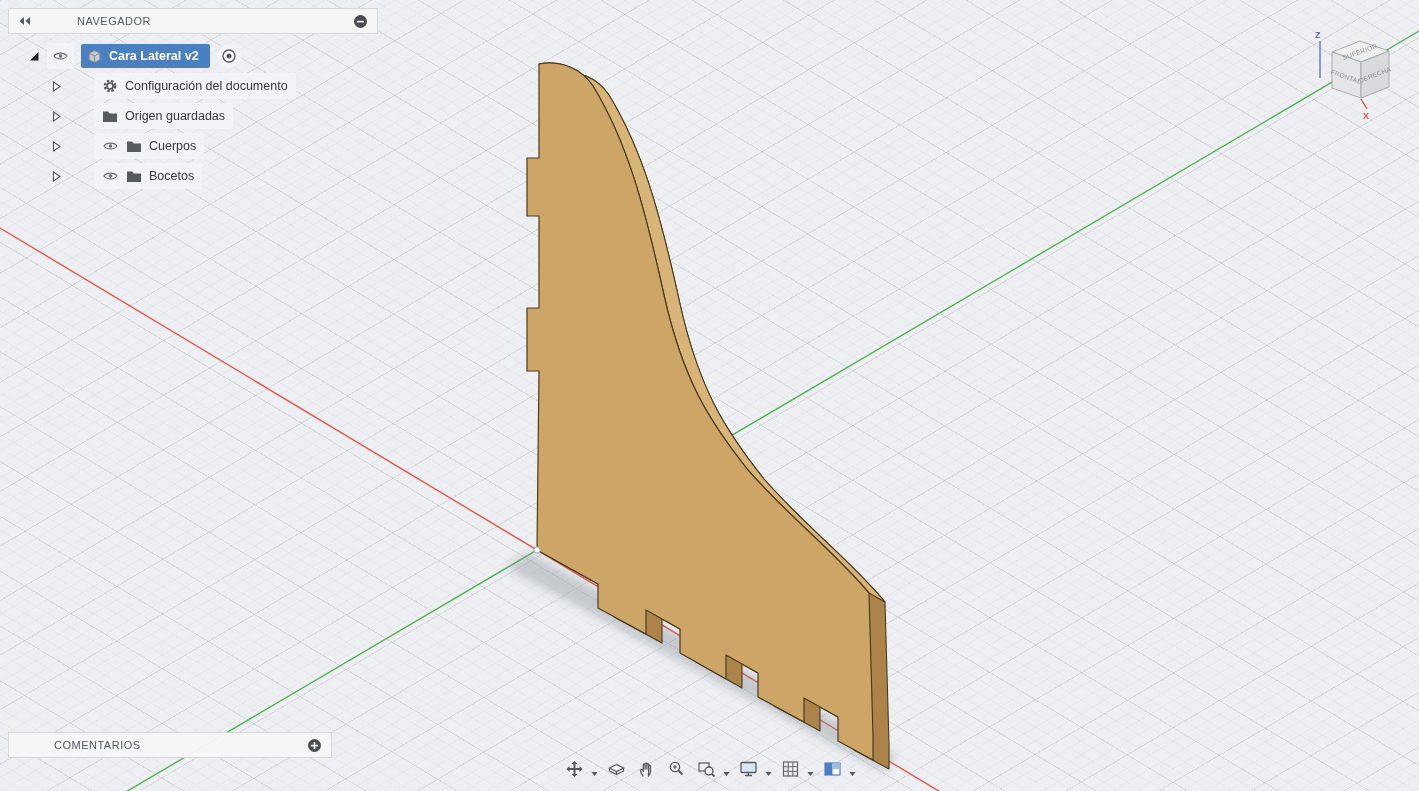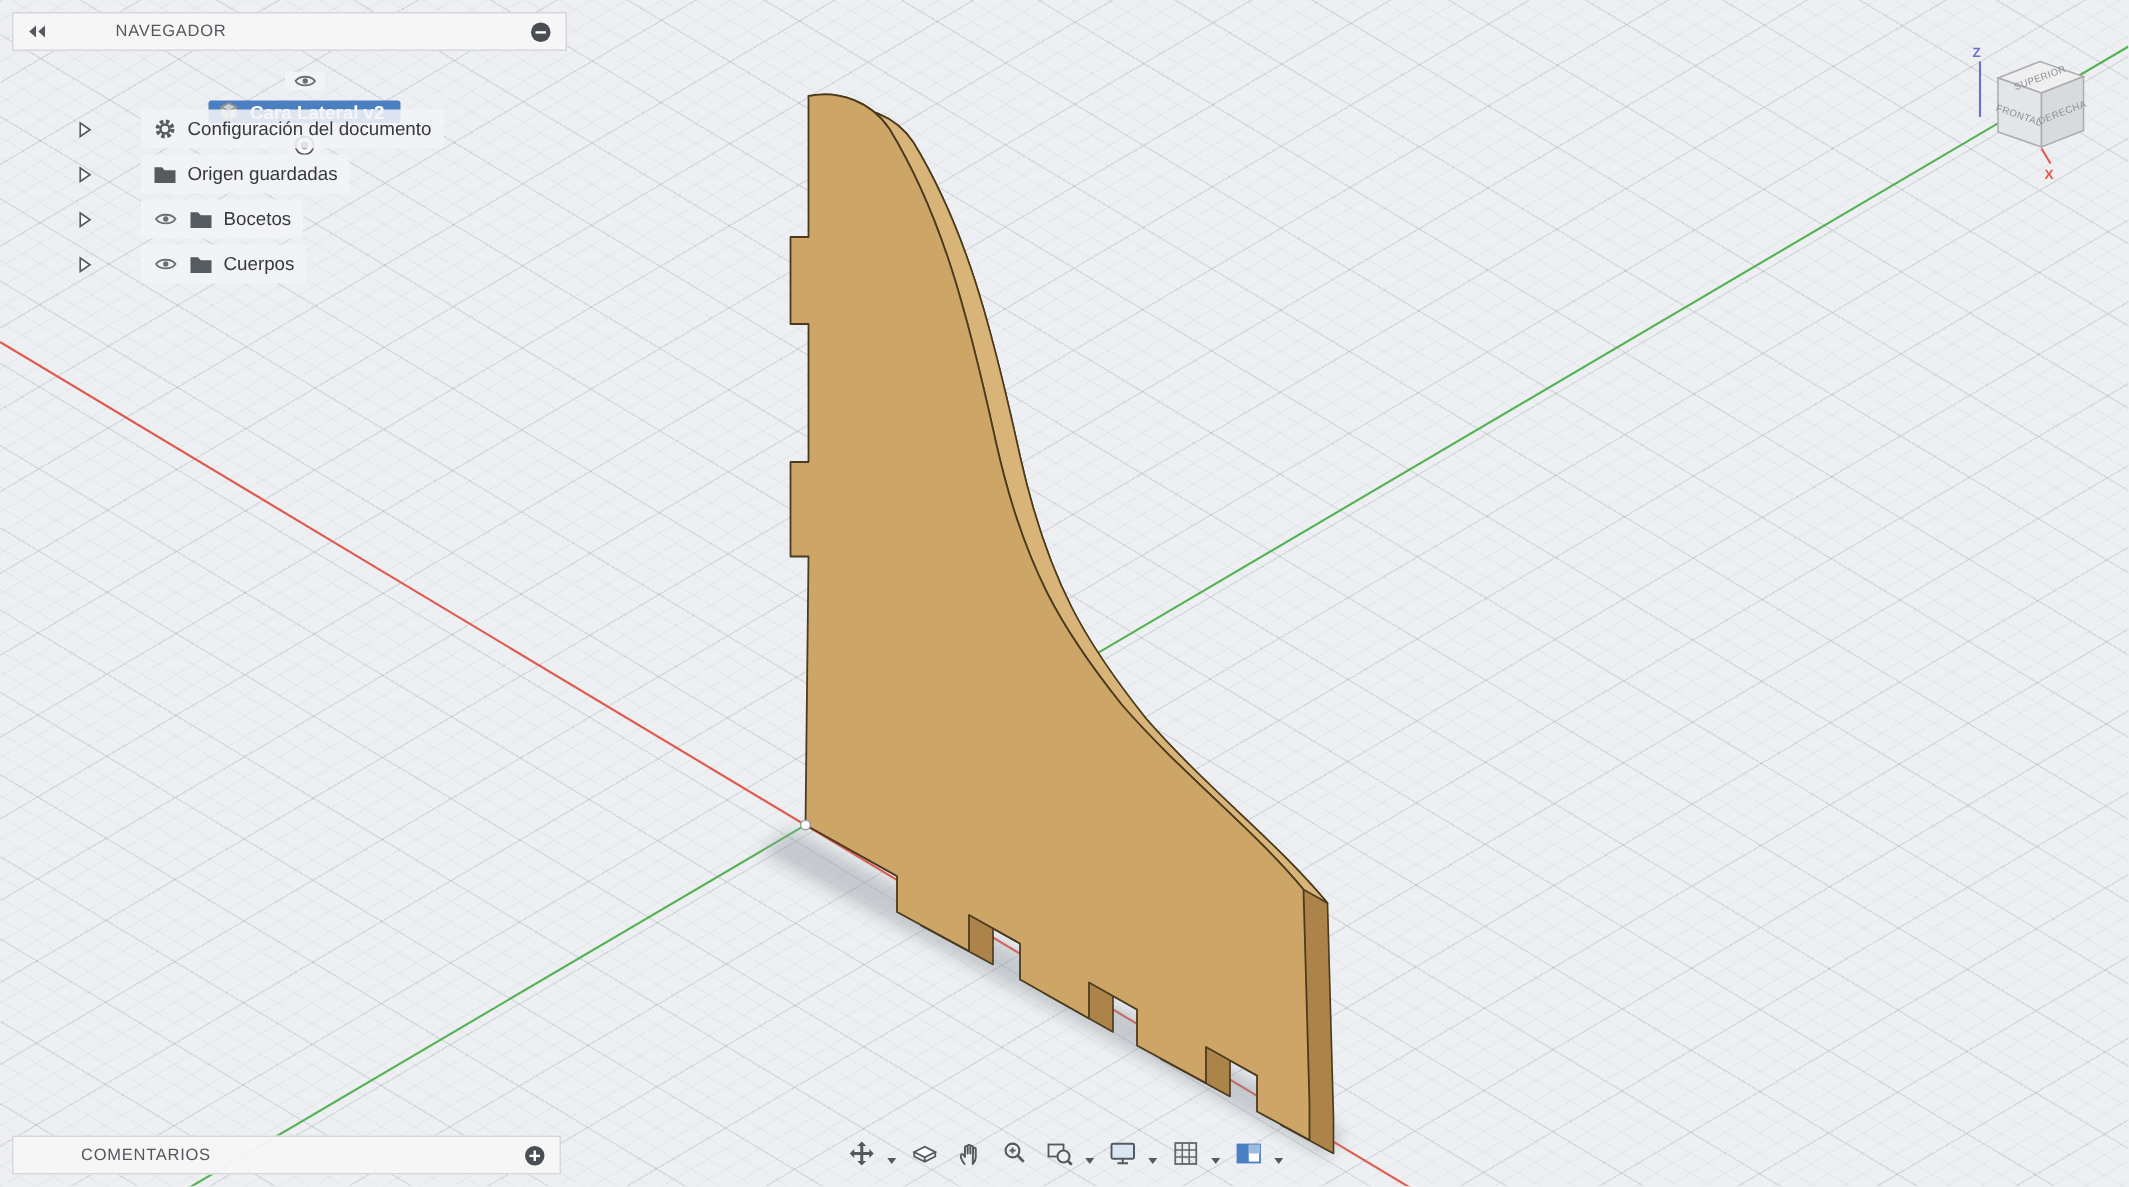--- a/index.html
+++ b/index.html
@@ -25,34 +25,34 @@
 
   
   .nav-panel{position:absolute;left:8px;top:8px;width:370px;}
   .bar{
     height:26px;background:rgba(246,246,247,0.97);border:1px solid #d5d7d9;
     display:flex;align-items:center;padding:0 9px;gap:9px;box-sizing:border-box;
   }
   .bar-title{flex:1;font-size:11px;color:#53575b;letter-spacing:.5px;padding-left:36px;}
   .tree{padding-top:7px;}
   .row{height:30px;display:flex;align-items:center;gap:7px;}
-  .row.root{padding-left:20px;flex-direction:column;}
+  .row.root{padding-left:20px;}
   .row.child{padding-left:42px;gap:32px;}
   .chip{
     display:inline-flex;align-items:center;gap:7px;height:26px;padding:0 8px;
     background:rgba(243,244,246,0.88);border-radius:2px;
   }
   .chip.iconly{padding:0 5px;}
   .chip.selected{background:var(--accent);height:24px;padding:0 11px 0 6px;}
   .chip.round{border-radius:50%;width:24px;height:24px;padding:0;justify-content:center;}
   .tree-label{font-size:12.5px;color:#36383a;white-space:nowrap;}
   .chip.selected .tree-label{color:#fff;font-weight:bold;}
 
   
-  .comments-panel{position:absolute;left:8px;top:757px;width:366px;}
+  .comments-panel{position:absolute;left:8px;top:732px;width:324px;}
 
   
   .navbar{
     position:absolute;top:755px;left:50%;transform:translateX(-50%);
     display:flex;align-items:center;gap:3px;
   }
   .tool-btn{display:flex;align-items:center;justify-content:center;width:27px;height:28px;
     background:transparent;border:none;padding:0;cursor:default;}
   .tool-btn svg{display:block;}
   .caret-down{width:0;height:0;border-left:3.5px solid transparent;border-right:3.5px solid transparent;
@@ -203,37 +203,37 @@
           <polygon points="3.5,2 10,6.5 3.5,11" fill="#fdfdfd" stroke="#55595d" stroke-width="1.1"></polygon>
         </svg>
         <span class="chip">
           <svg width="17" height="12" viewBox="0 0 16 12">
             <path d="M1.5 6 C4 2.2 12 2.2 14.5 6 C12 9.8 4 9.8 1.5 6 Z" fill="none" stroke="#6b6f73" stroke-width="1.2"></path>
             <circle cx="8" cy="6" r="1.8" fill="#6b6f73"></circle>
           </svg>
           <svg width="16" height="13" viewBox="0 0 16 13">
             <path d="M1 1.5 H6 L7.8 3.5 H15 V12 H1 Z" fill="#565b60"></path>
           </svg>
-          <span class="tree-label">Bocetos</span>
+          <span class="tree-label">Cuerpos</span>
         </span>
       </div>
 
       <div class="row child">
         <svg width="12" height="12">
           <polygon points="3.5,2 10,6.5 3.5,11" fill="#fdfdfd" stroke="#55595d" stroke-width="1.1"></polygon>
         </svg>
         <span class="chip">
           <svg width="17" height="12" viewBox="0 0 16 12">
             <path d="M1.5 6 C4 2.2 12 2.2 14.5 6 C12 9.8 4 9.8 1.5 6 Z" fill="none" stroke="#6b6f73" stroke-width="1.2"></path>
             <circle cx="8" cy="6" r="1.8" fill="#6b6f73"></circle>
           </svg>
           <svg width="16" height="13" viewBox="0 0 16 13">
             <path d="M1 1.5 H6 L7.8 3.5 H15 V12 H1 Z" fill="#565b60"></path>
           </svg>
-          <span class="tree-label">Cuerpos</span>
+          <span class="tree-label">Bocetos</span>
         </span>
       </div>
 
     </div>
   </div>
 
   <div class="comments-panel">
     <div class="bar">
       <span class="bar-title">COMENTARIOS</span>
       <svg width="15" height="15">

